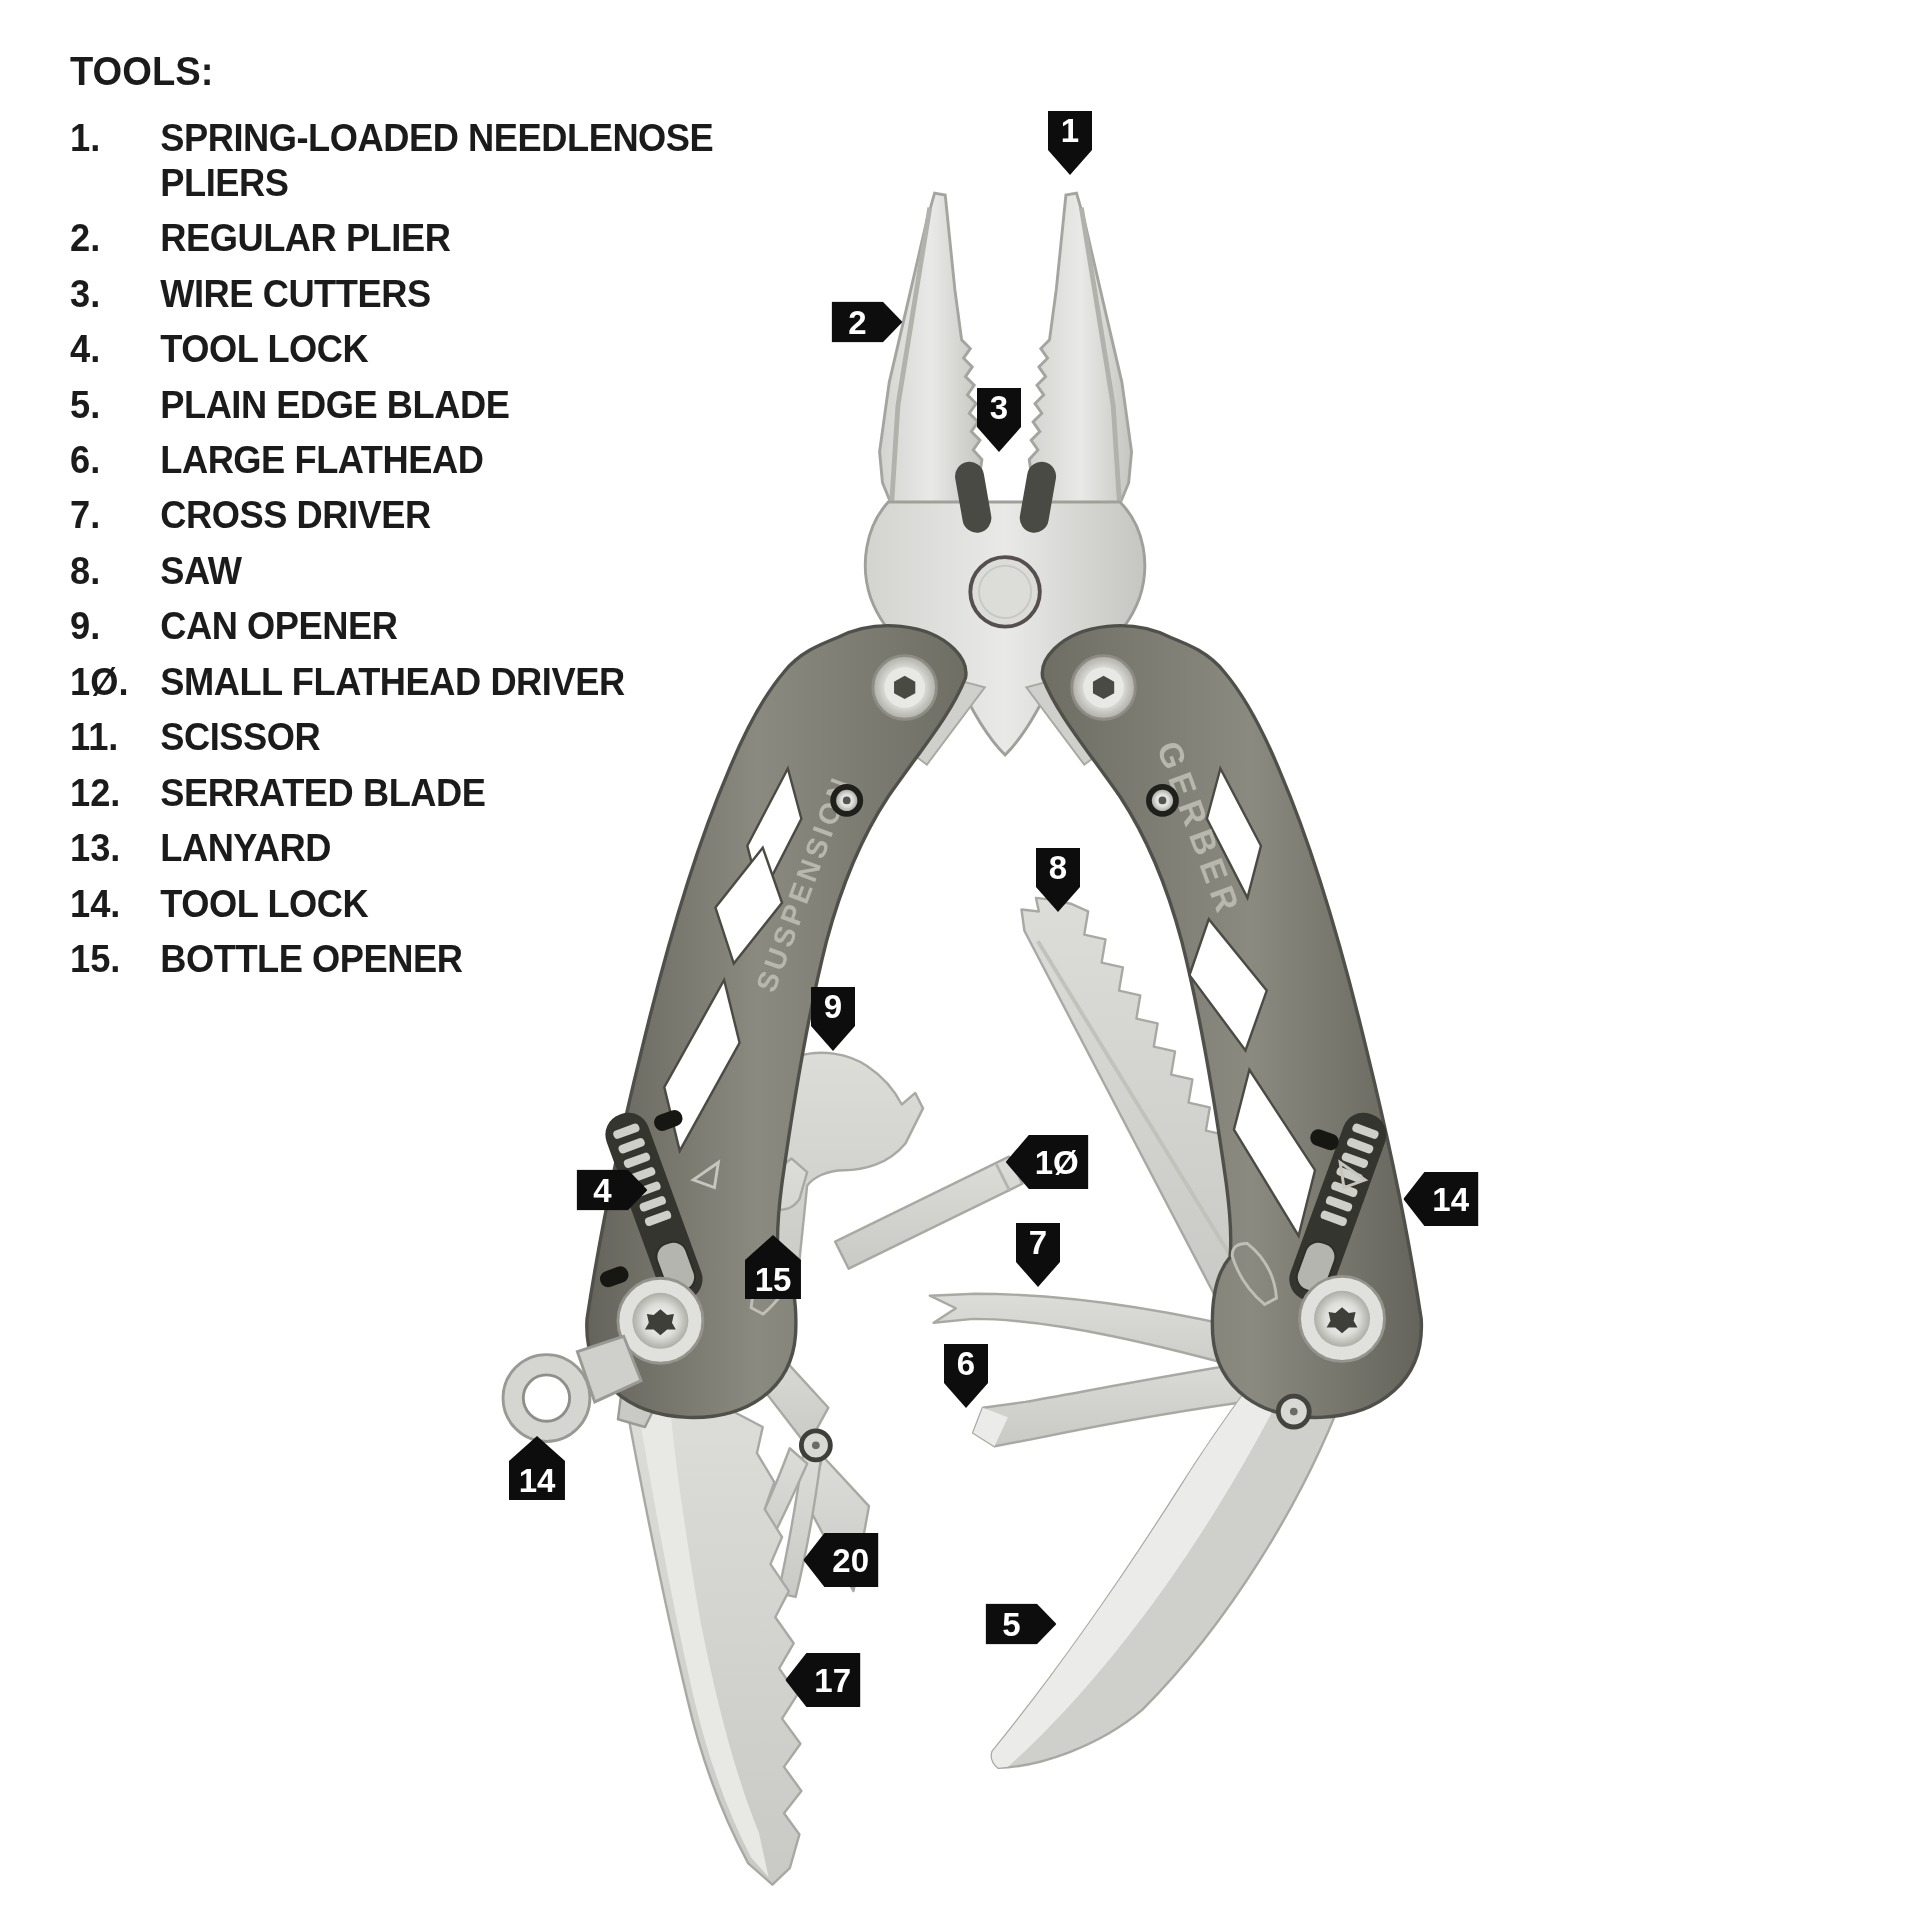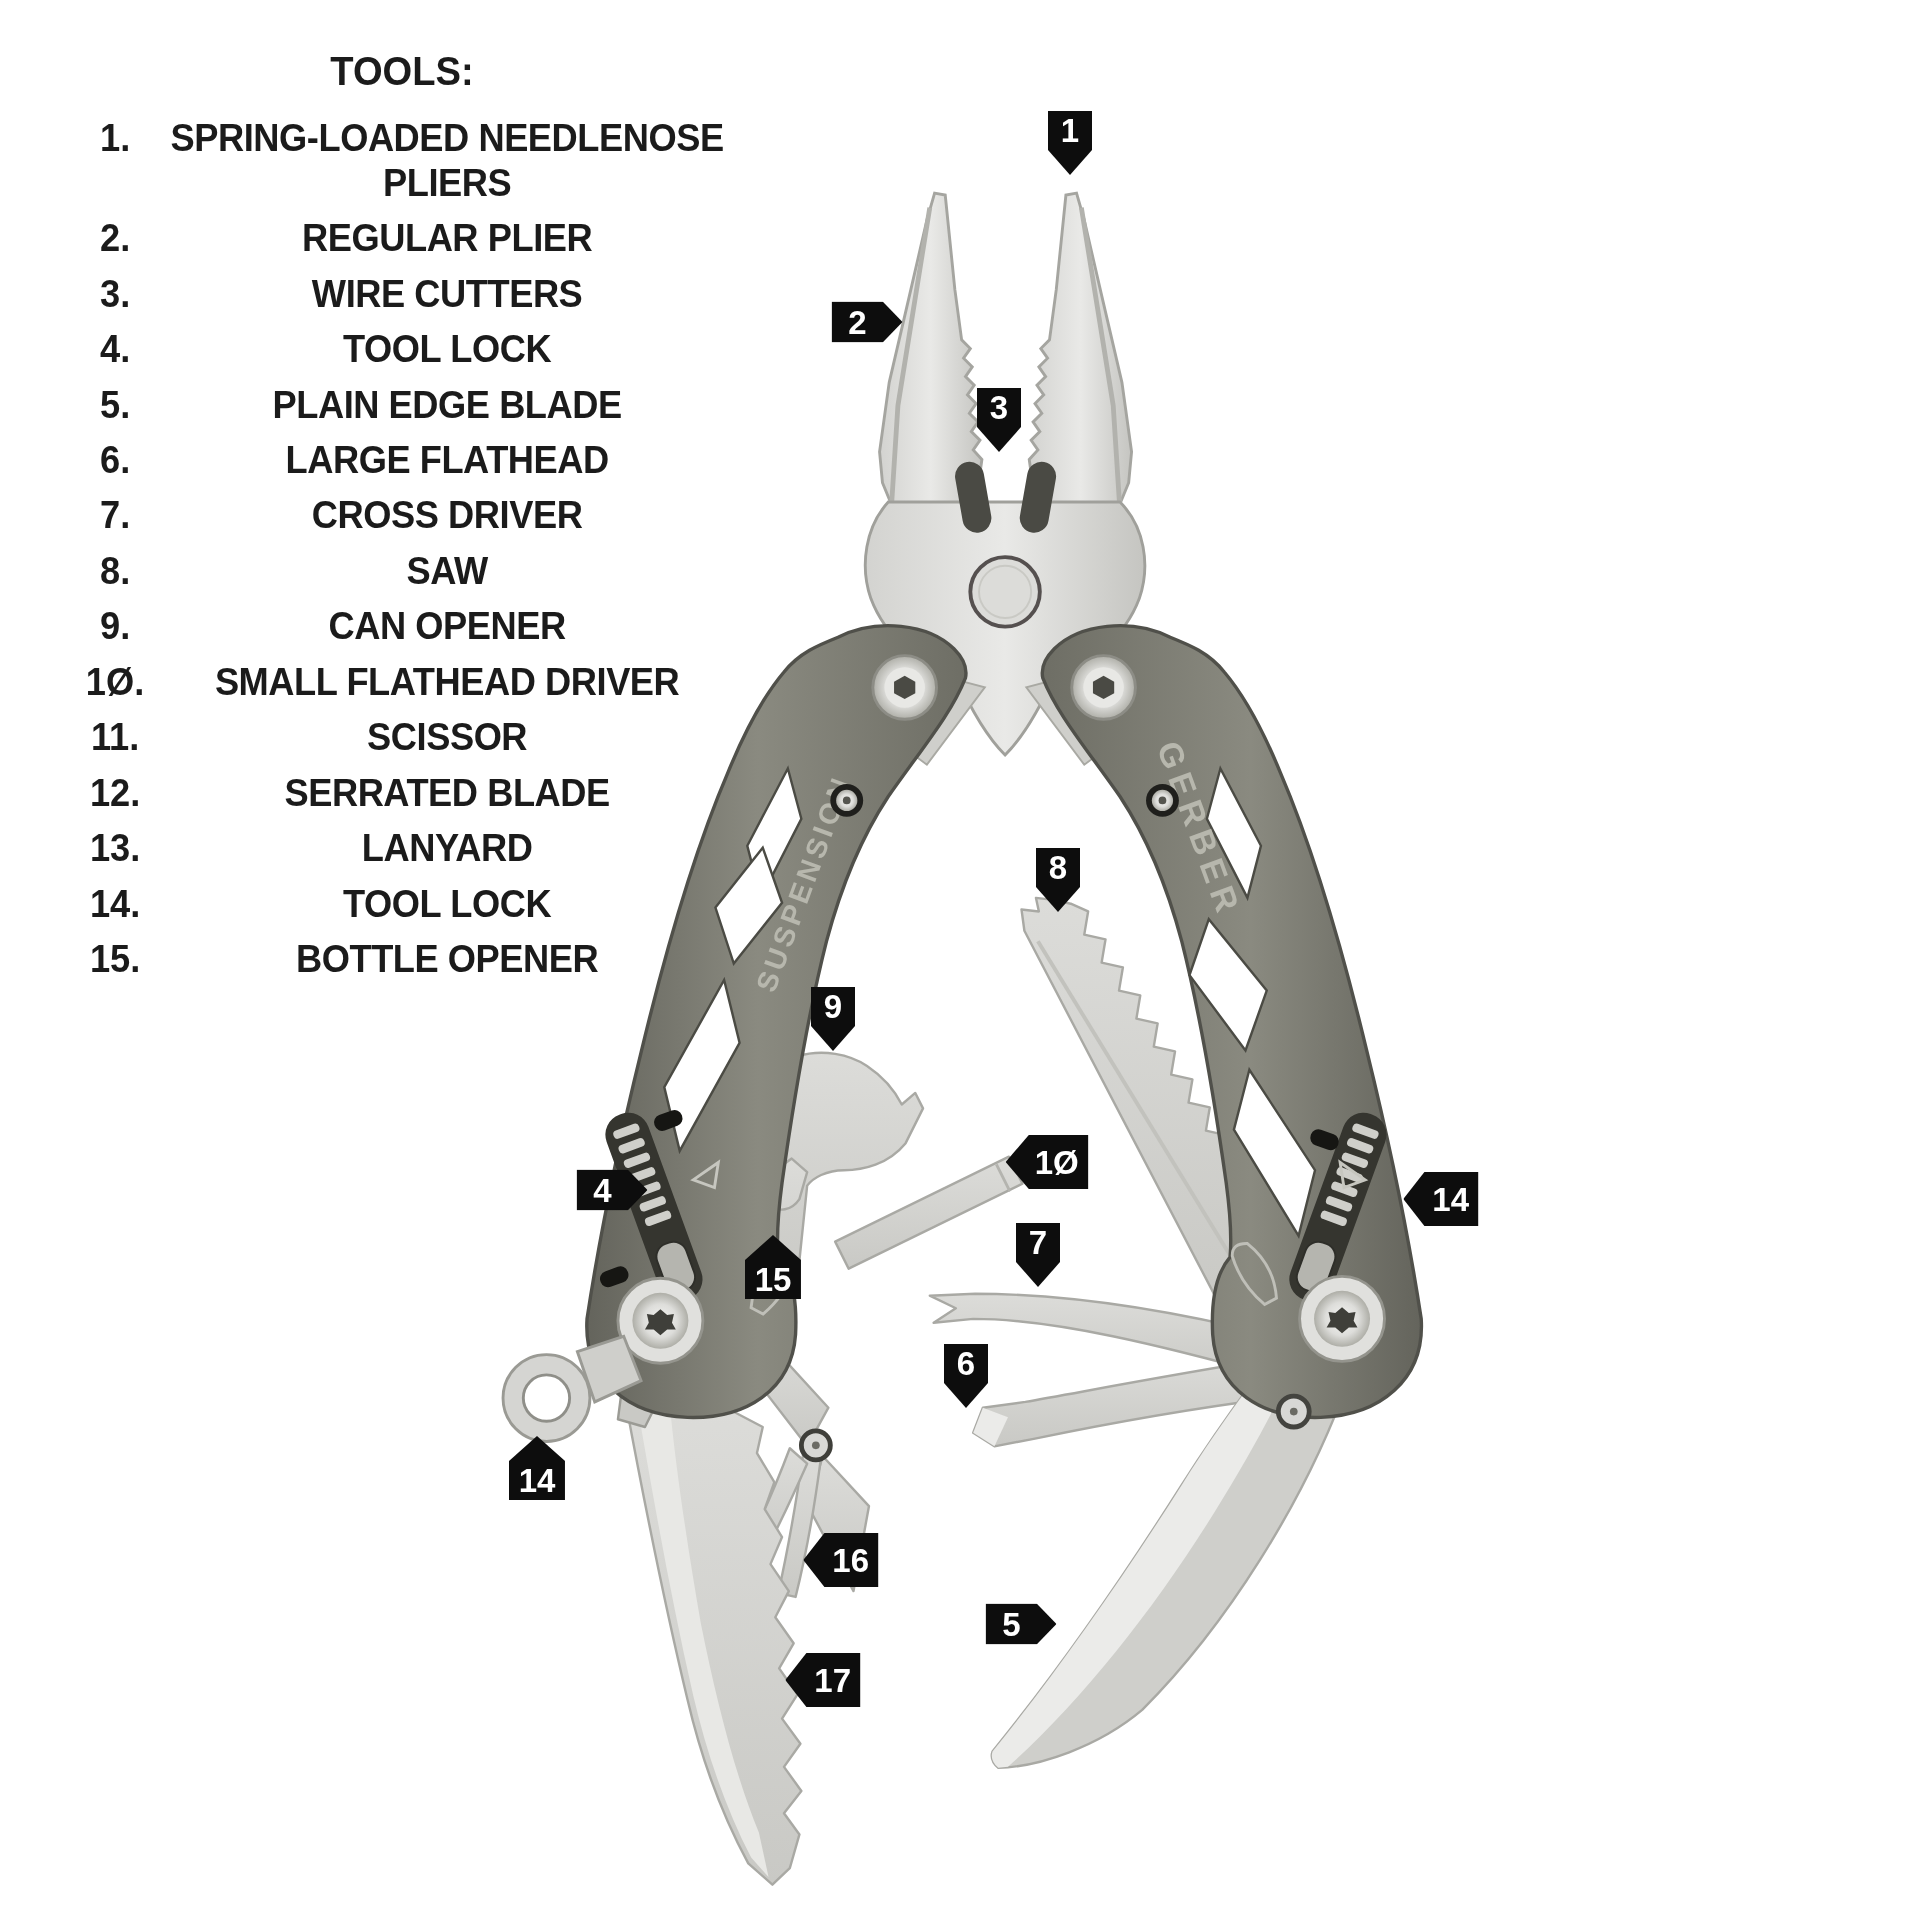--- a/index.html
+++ b/index.html
@@ -1,20 +1,20 @@
 <!DOCTYPE html>
 <html><head>
 <meta charset="utf-8">
 <style>
   html,body{margin:0;padding:0;}
   body{
     width:1931px;height:1931px;background:#ffffff;overflow:hidden;
     font-family:"Liberation Sans", sans-serif;
   }
-  .stage{position:relative;width:1931px;height:1931px;background:#ffffff;text-align:center;}
+  .stage{position:relative;width:1931px;height:1931px;background:#ffffff;}
 
   
   .tools{
     position:absolute;left:70px;top:48px;width:714px;
     transform:scaleX(.93);transform-origin:0 0;
     color:#1b1b1b;
   }
   .tools h1{
     margin:0 0 21px 0;font-size:41px;font-weight:700;letter-spacing:0;
   }
@@ -320,21 +320,21 @@
   <div class="tag td" style="left:1058px;top:880px">
       <span>8</span>
     </div>
   <div class="tag td" style="left:833px;top:1019px">
       <span>9</span>
     </div>
   <div class="tag tl" style="left:1047px;top:1162px">
       <span>1Ø</span>
     </div>
   <div class="tag tl" style="left:841px;top:1560px">
-      <span>16</span>
+      <span>20</span>
     </div>
   <div class="tag tl" style="left:823px;top:1680px">
       <span>17</span>
     </div>
   <div class="tag tu" style="left:537px;top:1468px">
       <span>14</span>
     </div>
   <div class="tag tl" style="left:1441px;top:1199px">
       <span>14</span>
     </div>

